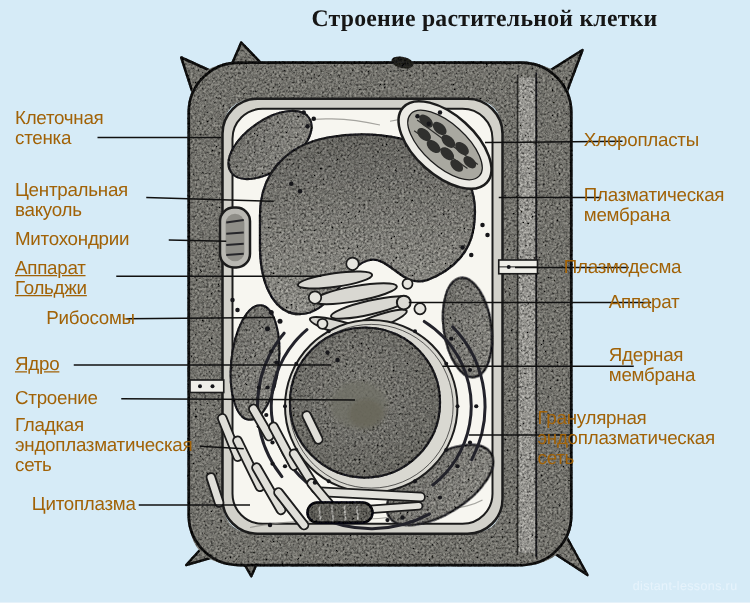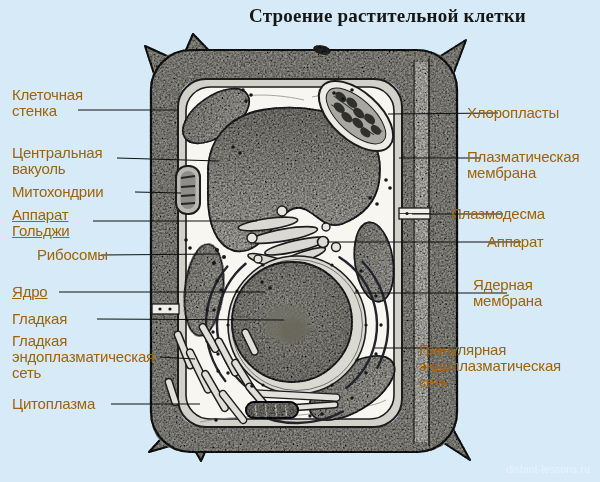--- a/index.html
+++ b/index.html
@@ -292,26 +292,26 @@
     </g>
   </svg>
 
   <div>
     <div class="lbl" style="left:12px; top:87px;  width:95px;">Клеточная стенка</div>
     <div class="lbl" style="left:12px; top:145px; width:105px;">Центральная вакуоль</div>
     <div class="lbl" style="left:12px; top:184px; width:130px;">Митохондрии</div>
     <div class="lbl" style="left:12px; top:207px; width:85px;text-decoration:underline;">Аппарат Гольджи</div>
     <div class="lbl" style="left:12px; top:247px; width:110px;margin-left:25px;">Рибосомы</div>
     <div class="lbl" style="left:12px; top:284px; width:60px;text-decoration:underline;">Ядро</div>
-    <div class="lbl" style="left:12px; top:311px; width:90px;">Гладкая</div>
+    <div class="lbl" style="left:12px; top:311px; width:90px;">Строение</div>
     <div class="lbl" style="left:12px; top:333px; width:148px;">Гладкая эндоплазматическая сеть</div>
-    <div class="lbl" style="left:12px; top:396px; width:110px;">Цитоплазма</div>
+    <div class="lbl" style="left:12px; top:396px; width:110px;text-align:center;">Цитоплазма</div>
 
     <div class="lbl right" style="right:23px; top:105px; width:110px;">Хлоропласты</div>
     <div class="lbl right" style="right:13px; top:149px; width:120px;padding-left:15px;">Плазматическая мембрана</div>
     <div class="lbl right" style="right:39px; top:206px; width:110px;">Плазмодесма</div>
     <div class="lbl right" style="right:23px; top:234px; width:90px;">Аппарат</div>
-    <div class="lbl right" style="right:37px; top:277px; width:90px;">Ядерная мембрана</div>
-    <div class="lbl right" style="right:31px; top:327px; width:150px;margin-top:15px;">Гранулярная эндоплазматическая сеть</div>
+    <div class="lbl right" style="right:23px; top:277px; width:90px;">Ядерная мембрана</div>
+    <div class="lbl right" style="right:20px; top:327px; width:150px;">Гранулярная эндоплазматическая сеть</div>
   </div>
 
   <div class="watermark">distant-lessons.ru</div>
 </div>
 
 </body></html>

